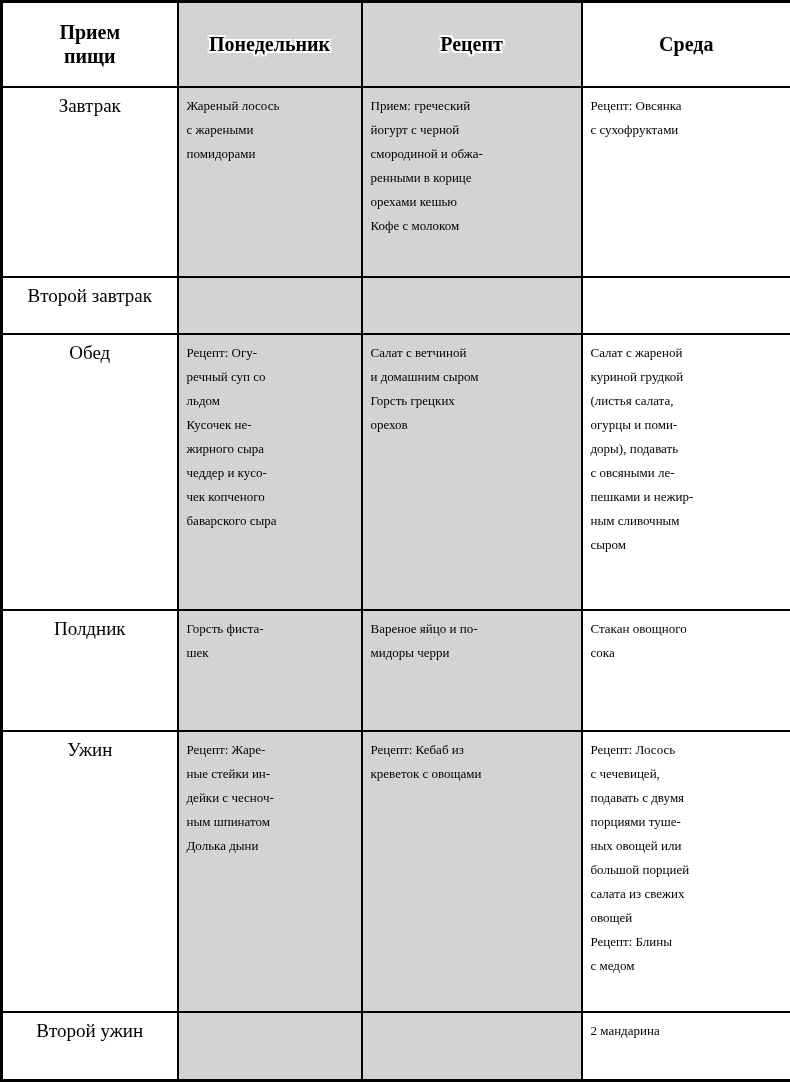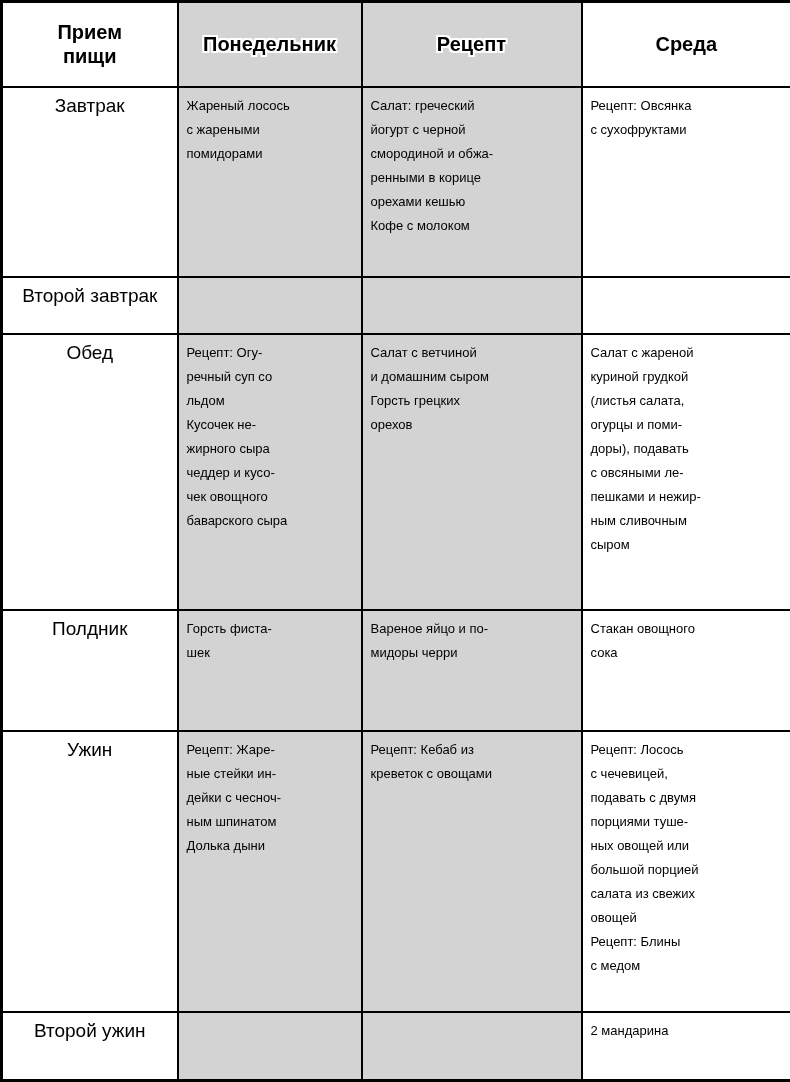--- a/index.html
+++ b/index.html
@@ -5,21 +5,21 @@
   html, body {
     margin: 0;
     padding: 0;
     background: #ffffff;
   }
   .page {
     width: 790px;
     height: 1082px;
     background: #bef264;
     overflow: hidden;
-    font-family: Liberation Sans, sans-serif;
+    font-family: Liberation Serif, serif;
     color: #000000;
     box-sizing: border-box;
   }
   table.meal-table {
     border-collapse: collapse;
     table-layout: fixed;
     width: 790px;
     height: 1082px;
   }
   table.meal-table th,
@@ -107,21 +107,21 @@
         <th class="hdr halo bg-gray">Понедельник</th>
         <th class="hdr halo bg-gray">Рецепт</th>
         <th class="hdr bg-white">Среда</th>
       </tr>
 
       <tr class="row-breakfast">
         <td class="meal-label">Завтрак</td>
         <td class="cell bg-gray">Жареный лосось
 с жареными
 помидорами</td>
-        <td class="cell bg-gray">Салат: греческий
+        <td class="cell bg-gray">Прием: греческий
 йогурт с черной
 смородиной и обжа-
 ренными в корице
 орехами кешью
 Кофе с молоком</td>
         <td class="cell bg-white">Рецепт: Овсянка
 с сухофруктами</td>
       </tr>
 
       <tr class="row-second-breakfast">
@@ -132,21 +132,21 @@
       </tr>
 
       <tr class="row-lunch">
         <td class="meal-label">Обед</td>
         <td class="cell bg-gray">Рецепт: Огу-
 речный суп со
 льдом
 Кусочек не-
 жирного сыра
 чеддер и кусо-
-чек овощного
+чек копченого
 баварского сыра</td>
         <td class="cell bg-gray">Салат с ветчиной
 и домашним сыром
 Горсть грецких
 орехов</td>
         <td class="cell bg-white">Салат с жареной
 куриной грудкой
 (листья салата,
 огурцы и поми-
 доры), подавать

